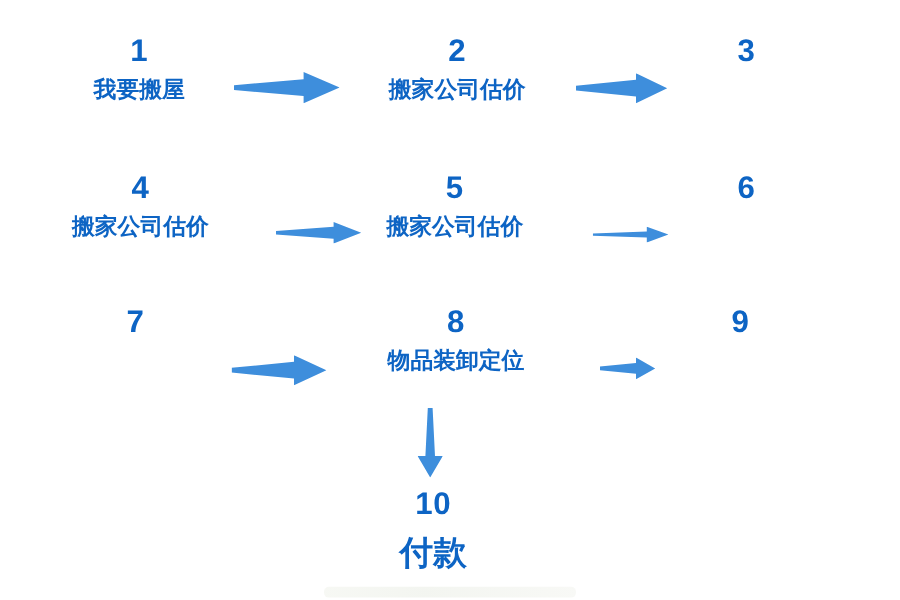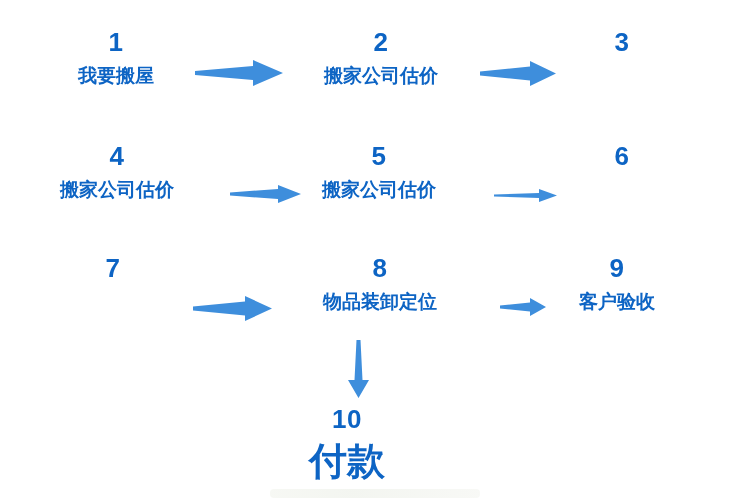--- a/index.html
+++ b/index.html
@@ -27,21 +27,21 @@
     line-height: 32px;
     letter-spacing: 0.5px;
   }
   .step .label {
     margin-top: 3px;
     font-size: 19px;
     line-height: 30px;
   }
   .step .label.big {
     margin-top: 7px;
-    font-size: 38px;
+    font-size: 28px;
     line-height: 38px;
   }
   .arrow {
     position: absolute;
     display: block;
   }
   .arrow polygon { fill: #3e8edc; }
   .bottom-artifact {
     position: absolute;
     left: 270px;
@@ -102,27 +102,26 @@
   </svg>
   <div class="step" style="left:380px; top:252px;">
     <div class="num">8</div>
     <div class="label">物品装卸定位</div>
   </div>
   <svg class="arrow" style="left:500px; top:298px;" width="46" height="18" viewBox="0 0 46 18">
     <polygon points="0,7.5 30,4.5 30,0 46,9 30,18 30,13.5 0,10.5"></polygon>
   </svg>
   <div class="step" style="left:617px; top:252px;">
     <div class="num">9</div>
-    <div class="label">客户验收</div>
   </div>
 
   <svg class="arrow" style="left:348px; top:340px;" width="21" height="58" viewBox="0 0 21 58">
     <polygon points="8.5,0 12.5,0 14.5,40 21,40 10.5,58 0,40 6.5,40"></polygon>
   </svg>
 
-  <div class="step" style="left:347px; top:403px;">
+  <div class="step" style="left:361px; top:403px;">
     <div class="num">10</div>
     <div class="label big">付款</div>
   </div>
 
   <div class="bottom-artifact"></div>
 
 </div>
 
 </body></html>

